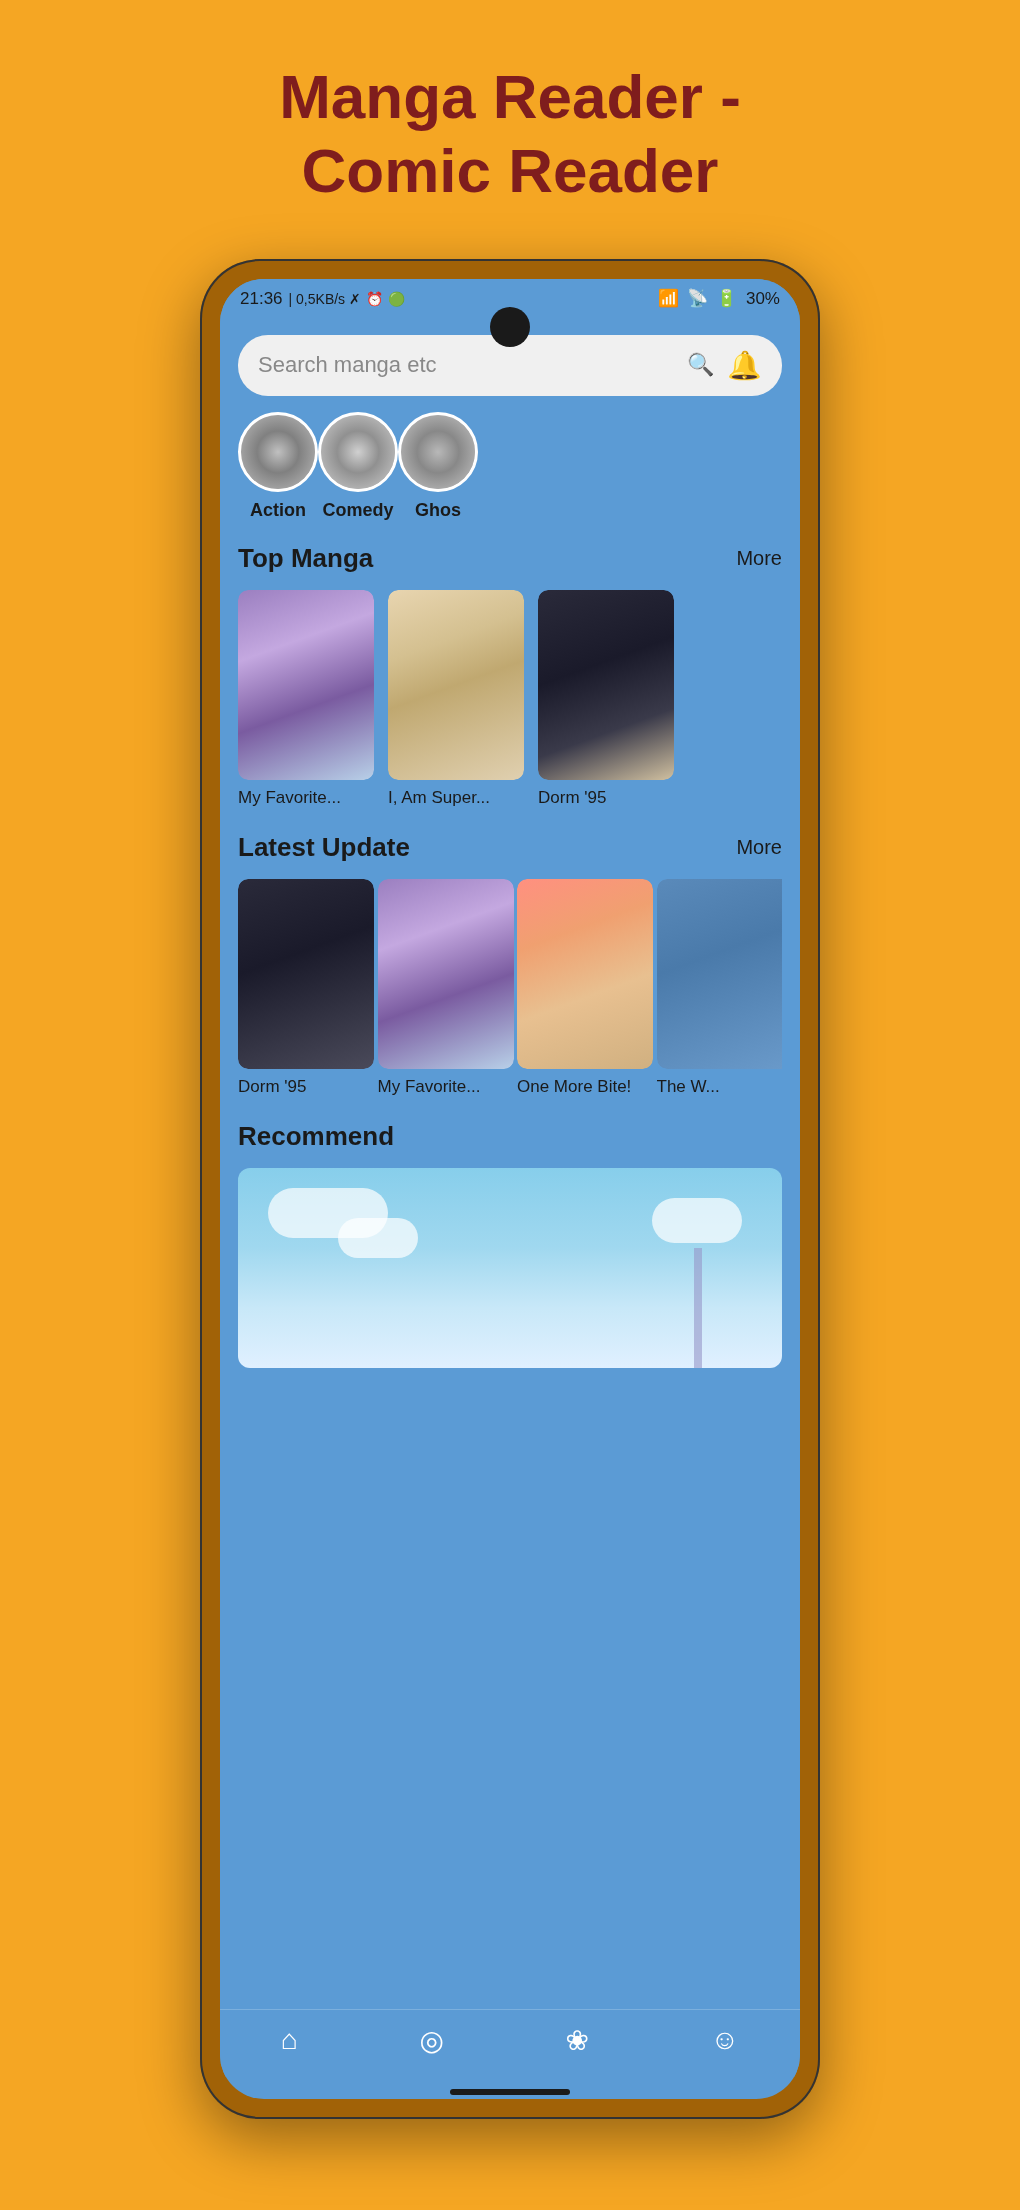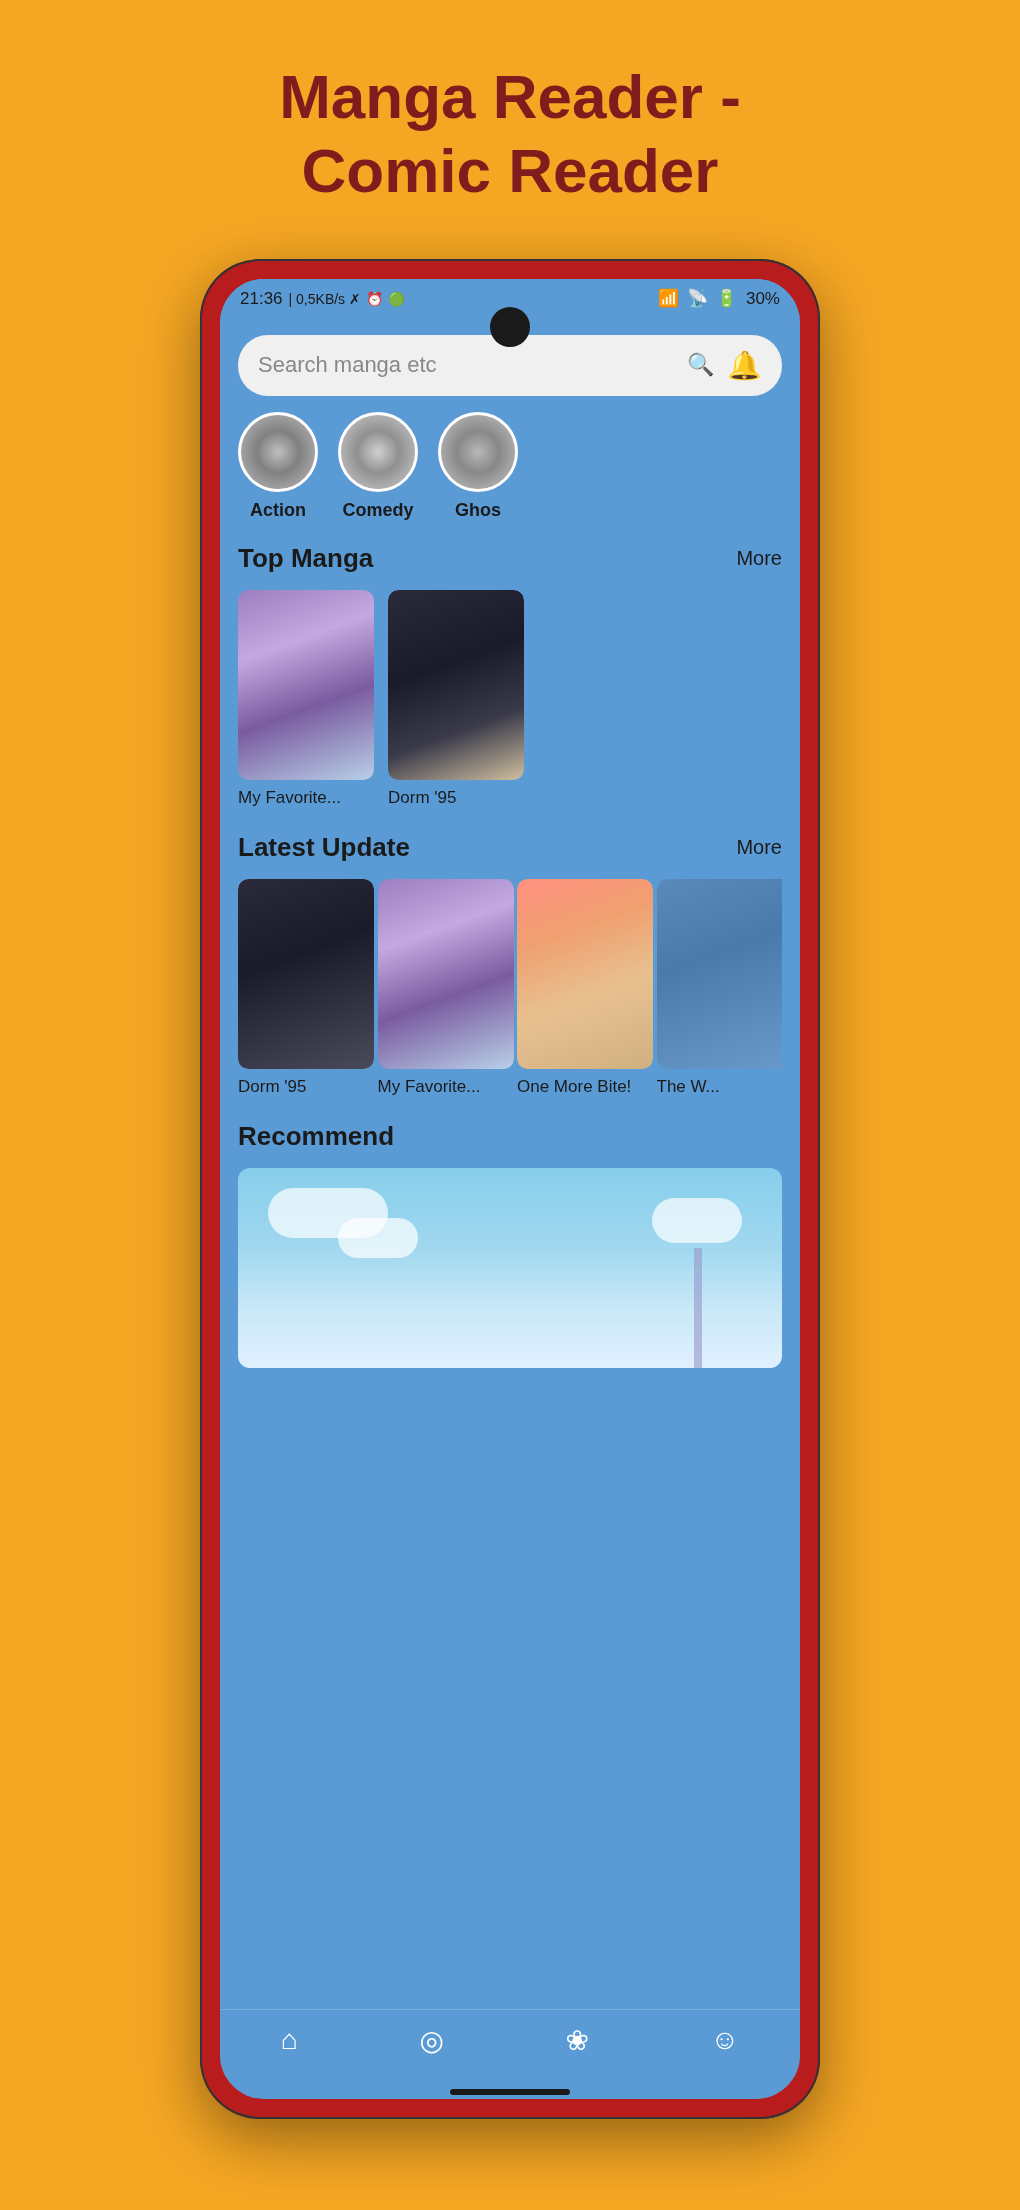--- a/index.html
+++ b/index.html
@@ -21,21 +21,21 @@
       text-align: center;
       margin-top: 60px;
       margin-bottom: 50px;
       line-height: 1.2;
     }
 
     
     .phone-frame {
       width: 620px;
       height: 1860px;
-      background: #b91c1c;
+      background: #a16207;
       border-radius: 60px;
       padding: 20px;
       box-shadow: 0 20px 60px rgba(0,0,0,0.4), inset 0 0 0 2px #333;
       position: relative;
       display: flex;
       flex-direction: column;
     }
 
     .phone-screen {
       flex: 1;
@@ -106,21 +106,20 @@
       align-items: center;
       gap: 12px;
     }
 
     .search-emoji { font-size: 22px; }
     .bell-emoji { font-size: 28px; }
 
     
     .genre-row {
       display: flex;
-      gap: 20px;
       margin-bottom: 22px;
     }
 
     .genre-item {
       display: flex;
       flex-direction: column;
       align-items: center;
       gap: 8px;
     }
 
@@ -366,20 +365,26 @@
 
       <div class="manga-row">
         <div class="manga-card">
           <div class="manga-cover">
             <div class="manga-cover-bg cover-1"></div>
           </div>
           <span class="manga-title">My Favorite...</span>
         </div>
         <div class="manga-card">
           <div class="manga-cover">
+            <div class="manga-cover-bg cover-2"></div>
+          </div>
+          <span class="manga-title">I, Am Super...</span>
+        </div>
+        <div class="manga-card">
+          <div class="manga-cover">
             <div class="manga-cover-bg cover-3"></div>
           </div>
           <span class="manga-title">Dorm '95</span>
         </div>
       </div>
 
       <div class="section-header">
         <span class="section-title">Latest Update</span>
         <span class="section-more">More</span>
       </div>

